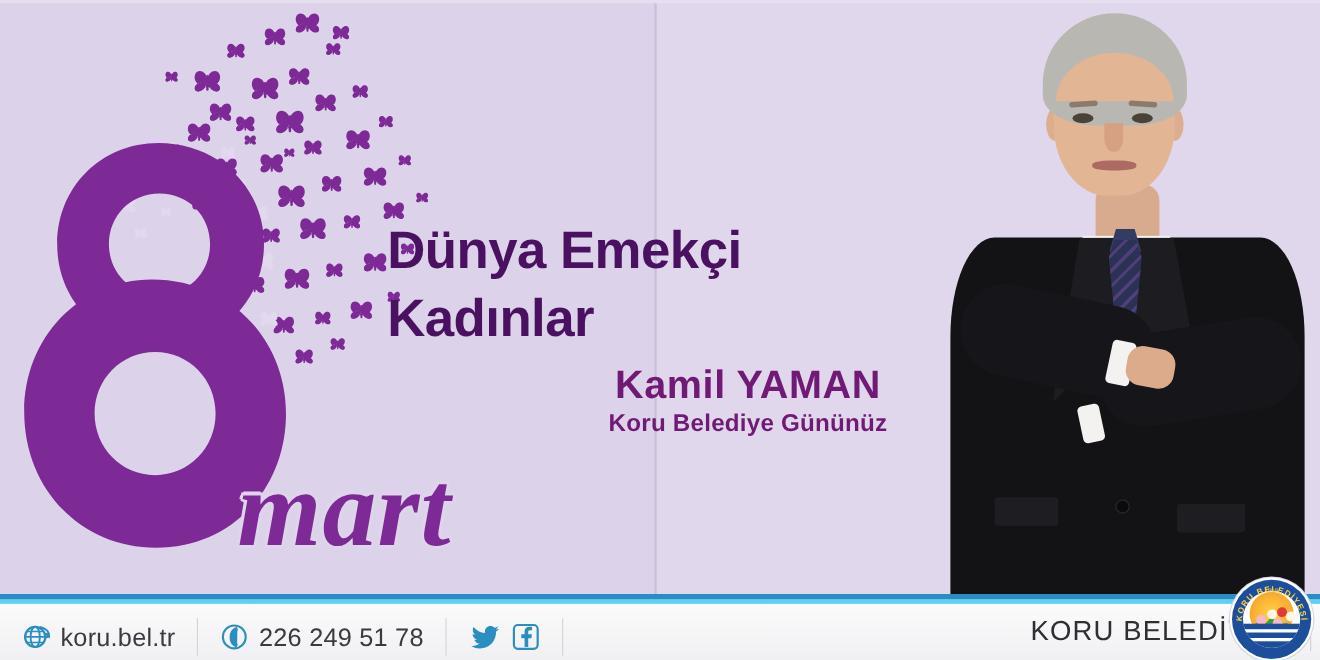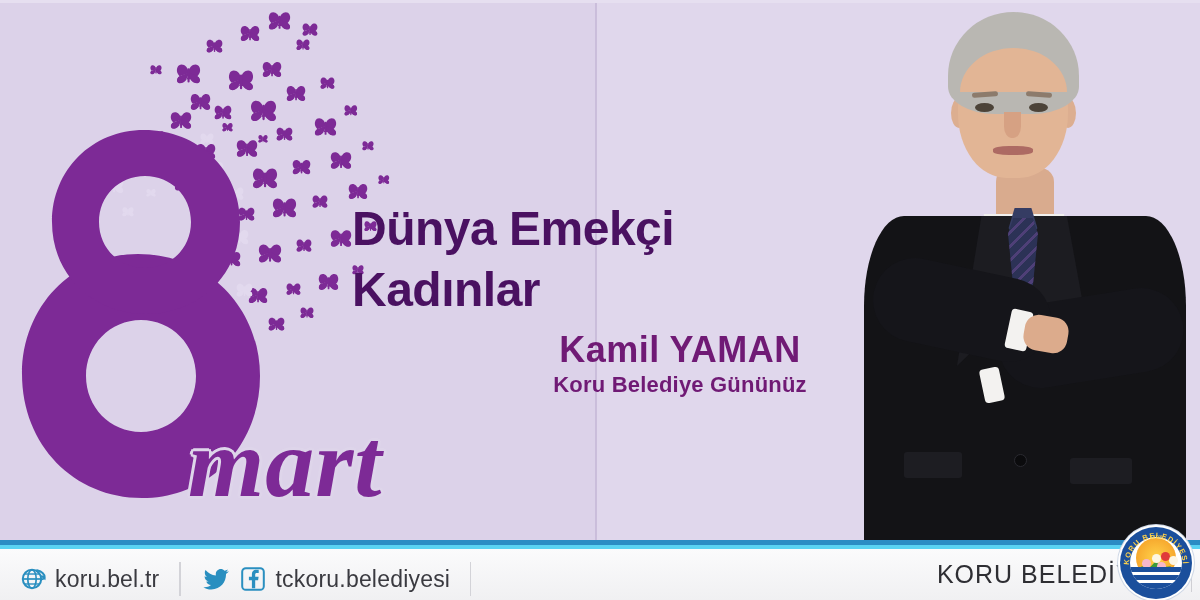--- a/index.html
+++ b/index.html
@@ -54,21 +54,21 @@
     -webkit-text-stroke: 3px #ded5ea;
     paint-order: stroke fill;
     text-shadow:
        3px 0 0 #ded5ea, -3px 0 0 #ded5ea,
        0 3px 0 #ded5ea, 0 -3px 0 #ded5ea,
        2px 2px 0 #ded5ea, -2px -2px 0 #ded5ea,
        2px -2px 0 #ded5ea, -2px 2px 0 #ded5ea;
     white-space: nowrap;
     line-height: 1;
   }
-  .mart-inner { position: relative; }
+  .mart-inner { position: relative; margin-left: 28px; }
 
   
   .headline {
     position: absolute; left: 352px; top: 198px; width: 520px;
     color: #4a1161;
     font-weight: bold;
     font-size: 48px;
     line-height: 1.28;
     letter-spacing: -0.5px;
   }
@@ -468,20 +468,31 @@
             <line x1="4.4" y1="8" x2="19.6" y2="8" stroke="#2a8fc0" stroke-width="1.4"></line>
             <line x1="4.4" y1="18" x2="19.6" y2="18" stroke="#2a8fc0" stroke-width="1.4"></line>
             <path d="M17 4.2 C22.4 5.6 25 9 24.6 12.4 L22 10.2 M24.6 12.4 L21.6 13.4" fill="none" stroke="#2a8fc0" stroke-width="2" stroke-linecap="round"></path>
           </svg>
         </span>
         <span class="txt">koru.bel.tr</span>
       </div>
 
       <div class="f-div"></div>
 
+      <div class="f-item">
+        <span class="ico">
+          <svg width="26" height="26" viewBox="0 0 26 26" aria-hidden="true">
+            <circle cx="13" cy="13" r="10.4" fill="none" stroke="#2a8fc0" stroke-width="1.9"></circle>
+            <path d="M15.6 5.6 C11.6 7.2 9.6 10.6 9.6 13.4 C9.6 16.4 11.6 19.6 15.4 21
+                     C12.6 21 9.2 18.4 9.2 13.4 C9.2 8.4 12.6 5.8 15.6 5.6 Z" fill="#2a8fc0"></path>
+            <path d="M15.8 5.4 C12.4 6.6 10.4 9.8 10.4 13.4 C10.4 17 12.4 20 15.6 21.2" fill="#2a8fc0" stroke="#2a8fc0" stroke-width="3.4" stroke-linejoin="round"></path>
+          </svg>
+        </span>
+        <span class="txt">226 249 51 78</span>
+      </div>
 
       <div class="f-div"></div>
 
       <div class="f-item">
         <span class="ico">
           <svg width="30" height="26" viewBox="0 0 30 26" aria-hidden="true">
             <path fill="#2a8fc0" d="M28 5.3 C27 5.8 25.9 6.1 24.8 6.2 C25.8 5.6 26.5 4.6 26.8 3.4
               C25.8 4 24.7 4.5 23.5 4.7 C22.6 3.7 21.3 3.1 19.8 3.1 C17 3.1 14.8 5.4 14.8 8.2
               C14.8 8.6 14.8 9 14.9 9.4 C10.7 9.2 7 7.1 4.5 4 C4 4.8 3.8 5.8 3.8 6.8
               C3.8 8.6 4.7 10.1 6 11 C5.1 11 4.3 10.7 3.6 10.3 C3.6 10.3 3.6 10.4 3.6 10.4
@@ -492,21 +503,20 @@
           </svg>
         </span>
         <span class="ico">
           <svg width="26" height="26" viewBox="0 0 26 26" aria-hidden="true">
             <rect x="2.2" y="2.2" width="21.6" height="21.6" rx="3.6" fill="none" stroke="#2a8fc0" stroke-width="2"></rect>
             <path fill="#2a8fc0" d="M15.2 22.2 V14.2 h2.9 l0.5 -3.5 h-3.4 V8.6
               c0 -1 0.3 -1.7 1.8 -1.7 h1.7 V3.8 c-0.3 0 -1.3 -0.1 -2.5 -0.1
               c-2.6 0 -4.3 1.6 -4.3 4.4 v2.6 H8.9 v3.5 h3 v8 Z"></path>
           </svg>
         </span>
-        <span class="txt">tckoru.belediyesi</span>
       </div>
 
       <div class="f-div"></div>
     </div>
 
     <div class="f-right">
       <span class="brand-txt">KORU BELEDİYESİ</span>
       <span class="brand-div"></span>
     </div>
 

